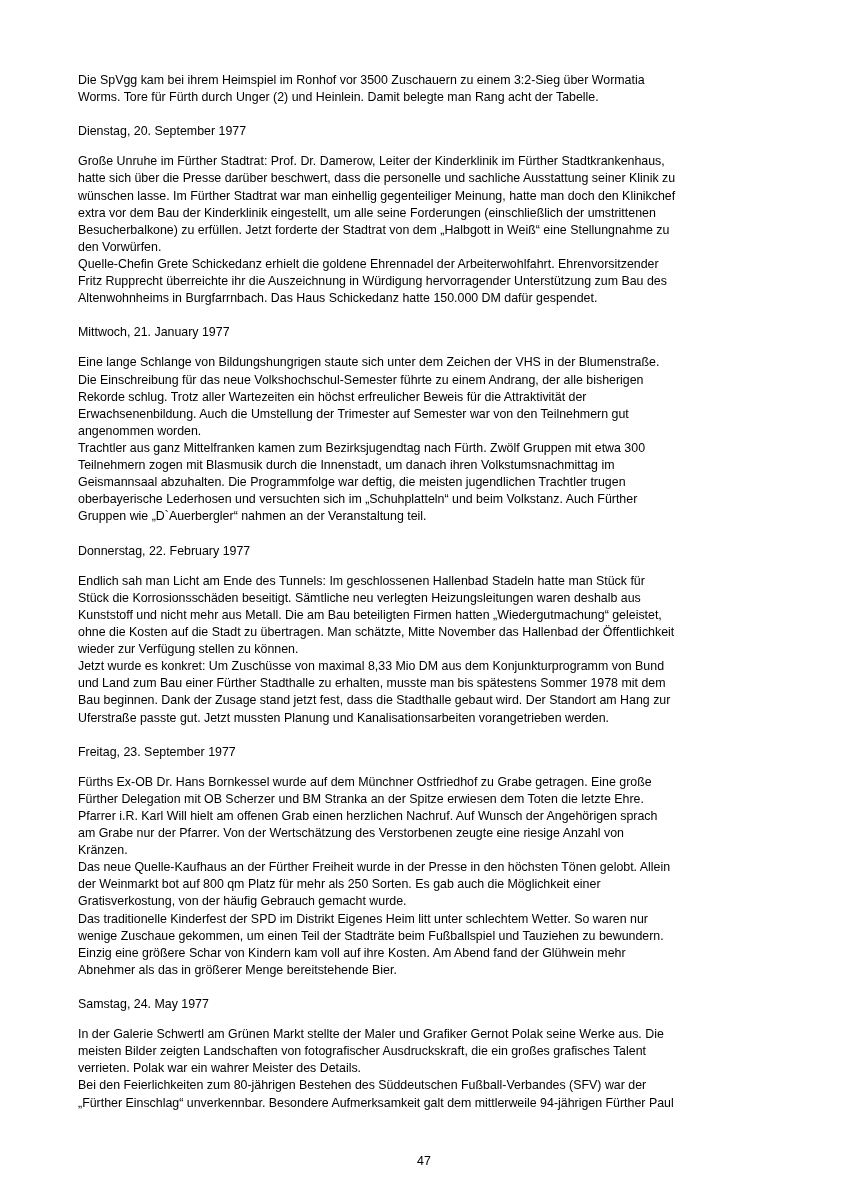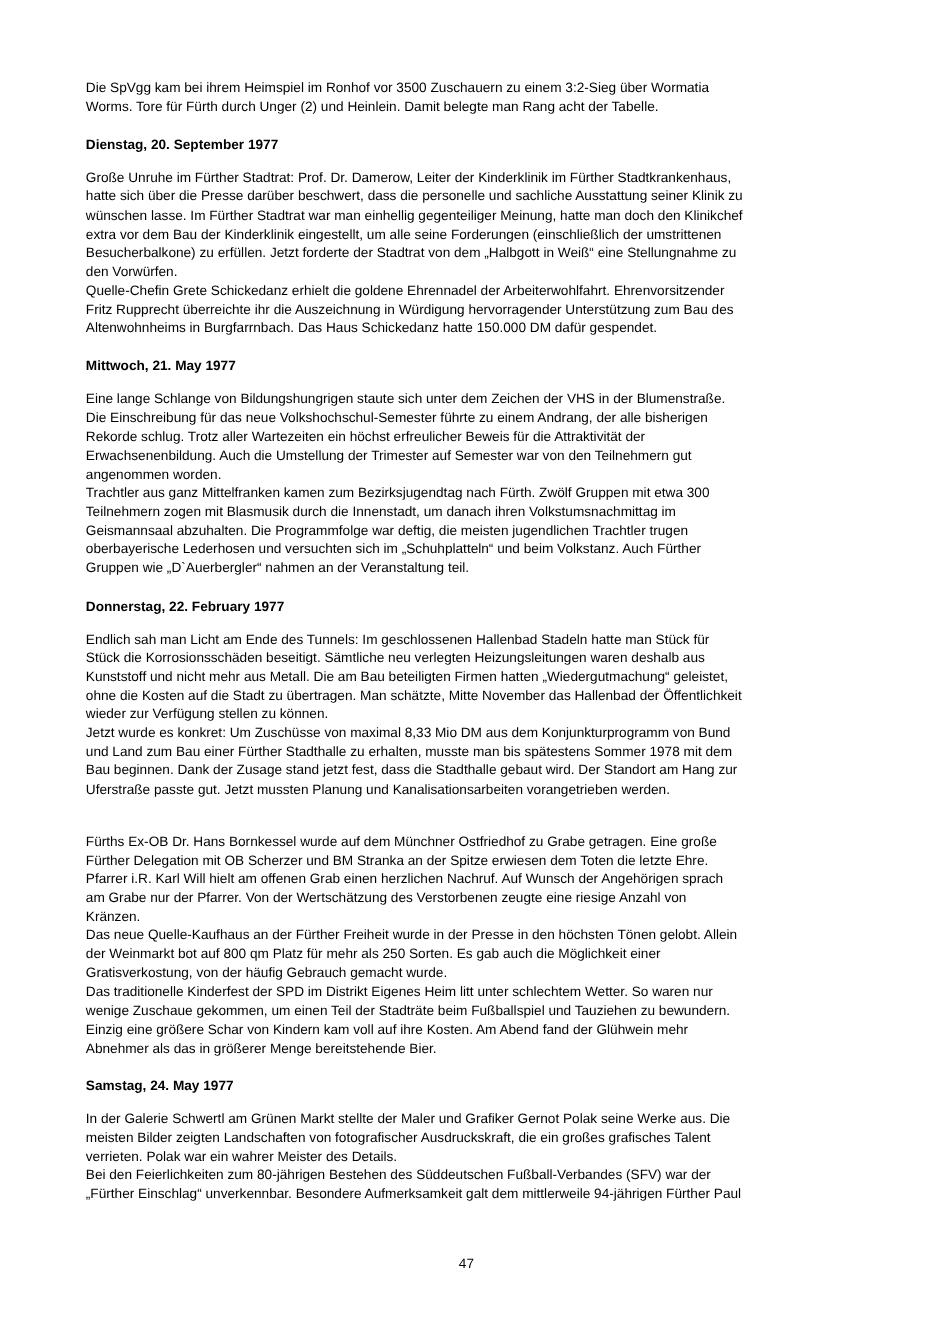--- a/index.html
+++ b/index.html
@@ -26,30 +26,30 @@
   .para {
     font-size: 12.4px;
     line-height: 1.38;
     color: #000000;
     text-align: left;
     margin: 0;
     white-space: pre-wrap;
   }
   .heading {
     font-size: 12.4px;
-    font-weight: bold;
+    font-weight: normal;
     color: #000000;
     margin: 0;
     line-height: 1.38;
   }
   .spacer-lg { height: 17px; }
   .spacer-sm { height: 13px; }
   .page-number {
     position: absolute;
-    bottom: 44px;
+    bottom: 32px;
     left: 0;
     width: 100%;
     text-align: center;
     font-size: 12.4px;
     color: #000000;
   }
 </style>
 </head>
 <body>
 
@@ -66,21 +66,21 @@
 hatte sich über die Presse darüber beschwert, dass die personelle und sachliche Ausstattung seiner Klinik zu
 wünschen lasse. Im Fürther Stadtrat war man einhellig gegenteiliger Meinung, hatte man doch den Klinikchef
 extra vor dem Bau der Kinderklinik eingestellt, um alle seine Forderungen (einschließlich der umstrittenen
 Besucherbalkone) zu erfüllen. Jetzt forderte der Stadtrat von dem „Halbgott in Weiß“ eine Stellungnahme zu
 den Vorwürfen.
 Quelle-Chefin Grete Schickedanz erhielt die goldene Ehrennadel der Arbeiterwohlfahrt. Ehrenvorsitzender
 Fritz Rupprecht überreichte ihr die Auszeichnung in Würdigung hervorragender Unterstützung zum Bau des
 Altenwohnheims in Burgfarrnbach. Das Haus Schickedanz hatte 150.000 DM dafür gespendet.</p>
     <div class="spacer-lg"></div>
 
-    <h2 class="heading">Mittwoch, 21. May 1977</h2>
+    <h2 class="heading">Mittwoch, 21. January 1977</h2>
     <div class="spacer-sm"></div>
     <p class="para">Eine lange Schlange von Bildungshungrigen staute sich unter dem Zeichen der VHS in der Blumenstraße.
 Die Einschreibung für das neue Volkshochschul-Semester führte zu einem Andrang, der alle bisherigen
 Rekorde schlug. Trotz aller Wartezeiten ein höchst erfreulicher Beweis für die Attraktivität der
 Erwachsenenbildung. Auch die Umstellung der Trimester auf Semester war von den Teilnehmern gut
 angenommen worden.
 Trachtler aus ganz Mittelfranken kamen zum Bezirksjugendtag nach Fürth. Zwölf Gruppen mit etwa 300
 Teilnehmern zogen mit Blasmusik durch die Innenstadt, um danach ihren Volkstumsnachmittag im
 Geismannsaal abzuhalten. Die Programmfolge war deftig, die meisten jugendlichen Trachtler trugen
 oberbayerische Lederhosen und versuchten sich im „Schuhplatteln“ und beim Volkstanz. Auch Fürther
@@ -93,20 +93,21 @@
 Stück die Korrosionsschäden beseitigt. Sämtliche neu verlegten Heizungsleitungen waren deshalb aus
 Kunststoff und nicht mehr aus Metall. Die am Bau beteiligten Firmen hatten „Wiedergutmachung“ geleistet,
 ohne die Kosten auf die Stadt zu übertragen. Man schätzte, Mitte November das Hallenbad der Öffentlichkeit
 wieder zur Verfügung stellen zu können.
 Jetzt wurde es konkret: Um Zuschüsse von maximal 8,33 Mio DM aus dem Konjunkturprogramm von Bund
 und Land zum Bau einer Fürther Stadthalle zu erhalten, musste man bis spätestens Sommer 1978 mit dem
 Bau beginnen. Dank der Zusage stand jetzt fest, dass die Stadthalle gebaut wird. Der Standort am Hang zur
 Uferstraße passte gut. Jetzt mussten Planung und Kanalisationsarbeiten vorangetrieben werden.</p>
     <div class="spacer-lg"></div>
 
+    <h2 class="heading">Freitag, 23. September 1977</h2>
     <div class="spacer-sm"></div>
     <p class="para">Fürths Ex-OB Dr. Hans Bornkessel wurde auf dem Münchner Ostfriedhof zu Grabe getragen. Eine große
 Fürther Delegation mit OB Scherzer und BM Stranka an der Spitze erwiesen dem Toten die letzte Ehre.
 Pfarrer i.R. Karl Will hielt am offenen Grab einen herzlichen Nachruf. Auf Wunsch der Angehörigen sprach
 am Grabe nur der Pfarrer. Von der Wertschätzung des Verstorbenen zeugte eine riesige Anzahl von
 Kränzen.
 Das neue Quelle-Kaufhaus an der Fürther Freiheit wurde in der Presse in den höchsten Tönen gelobt. Allein
 der Weinmarkt bot auf 800 qm Platz für mehr als 250 Sorten. Es gab auch die Möglichkeit einer
 Gratisverkostung, von der häufig Gebrauch gemacht wurde.
 Das traditionelle Kinderfest der SPD im Distrikt Eigenes Heim litt unter schlechtem Wetter. So waren nur

